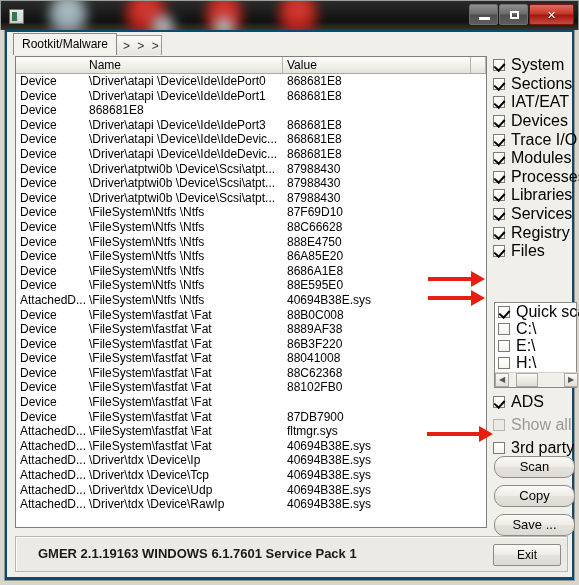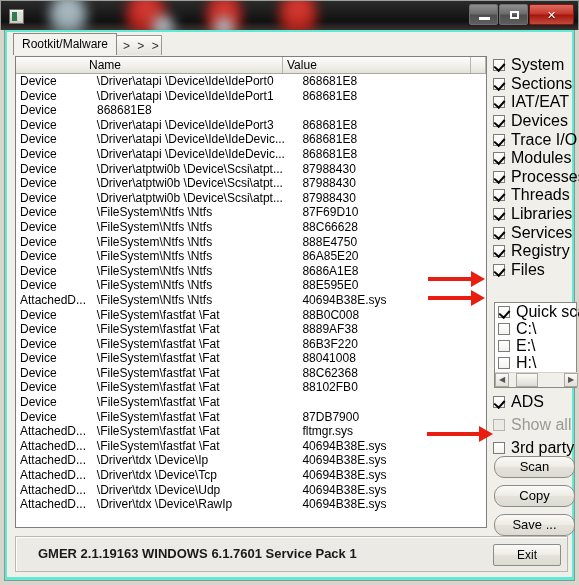--- a/index.html
+++ b/index.html
@@ -91,21 +91,21 @@
     position: absolute; left: 10px; top: 6px;
     width: 9px; height: 8px;
     border: 2px solid #fff;
   }
 
   
   .client {
     position: absolute;
     left: 4px; top: 30px;
     width: 571px; height: 551px;
-    background: #5eead4;
+    background: #0c4a6e;
     border: 1px solid #8f968f;
     border-top: none;
   }
   .inner {
     position: absolute;
     left: 2px; top: 2px;
     width: 565px; height: 545px;
     background: #f0efe9;
   }
 
@@ -157,21 +157,21 @@
     border-right: 1px solid #b5b5ad;
     overflow: hidden;
     white-space: nowrap;
   }
   .hc-type  { width: 69px; margin-top: 36px; }
   .hc-name  { width: 198px; }
   .hc-value { width: 188px; }
   .hc-pad   { flex: 1; border-right: none; }
 
   .lv-rows { position: relative; }
-  .row { display: flex; height: 14.6px; gap: 8px; }
+  .row { display: flex; height: 14.6px; }
   .row .cell {
     font-size: 12px;
     color: #000;
     line-height: 14.6px;
     padding-left: 4px;
     white-space: nowrap;
     overflow: hidden;
   }
   .c-type  { width: 69px; }
   .c-name  { width: 198px; }
@@ -536,24 +536,20 @@
           <div class="chk-row">
             <span class="box checked"></span>
             <span class="chk-label">Modules</span>
           </div>
           <div class="chk-row">
             <span class="box checked"></span>
             <span class="chk-label">Processes</span>
           </div>
           <div class="chk-row">
             <span class="box checked"></span>
-            <span class="chk-label">Threads</span>
-          </div>
-          <div class="chk-row">
-            <span class="box checked"></span>
             <span class="chk-label">Libraries</span>
           </div>
           <div class="chk-row">
             <span class="box checked"></span>
             <span class="chk-label">Services</span>
           </div>
           <div class="chk-row">
             <span class="box checked"></span>
             <span class="chk-label">Registry</span>
           </div>

